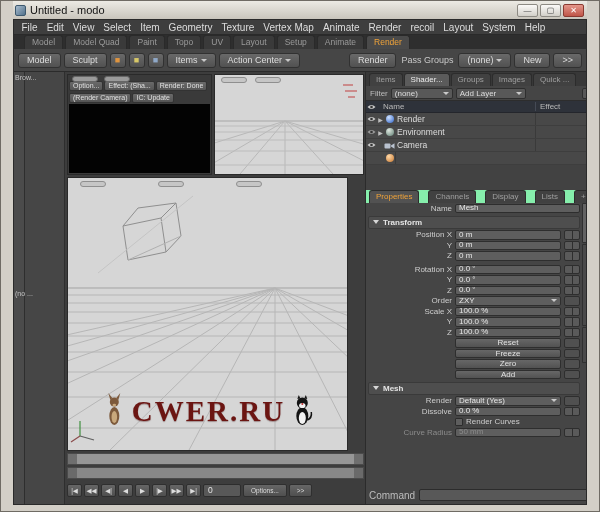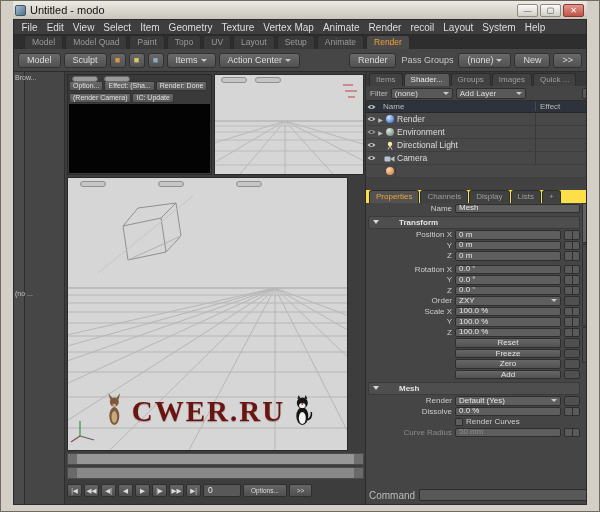--- a/index.html
+++ b/index.html
@@ -66,31 +66,31 @@
 .lhead .n{flex:1;font-size:8px;color:#b9b9b9;padding-left:6px}
 .lhead .e{width:62px;font-size:8px;color:#b9b9b9;border-left:1px solid #454a55;padding-left:4px}
 .ilist{position:absolute;top:41px;left:0;right:0;height:77px;background:#424242}
 .irow{height:13px;display:flex;align-items:center;background:#484848;border-bottom:1px solid #3e3e3e}
 .irow .g{width:11px;display:flex;justify-content:center}
 .tri{width:7px;font-size:6px;color:#bdbdbd;text-align:center}
 .iico{width:11px;display:flex;justify-content:center;align-items:center}
 .dot{width:8px;height:8px;border-radius:50%}
 .ilbl{flex:1;font-size:8.5px;color:#dedede;padding-left:2px;white-space:nowrap;overflow:hidden}
 .ieff{width:62px;height:100%;border-left:1px solid #3a3a3a}
-.proptabs{position:absolute;top:118px;left:0;right:0;height:13px;background:#fde047;display:flex;align-items:flex-end;gap:1px;padding:0 3px}
+.proptabs{position:absolute;top:118px;left:0;right:0;height:13px;background:#86efac;display:flex;align-items:flex-end;gap:9px;padding:0 3px}
 .proptabs .ptab.activeo{background:#525252;color:#f0a339}
 
 .props{position:absolute;top:131px;left:2px;right:17px;display:flex;flex-direction:column}
 .prow{height:10.5px;display:flex;align-items:center;gap:3px}
 .plabel{width:84px;text-align:right;font-size:8px;color:#cdcdcd;white-space:nowrap;overflow:hidden;flex:0 0 auto}
 .pfield{flex:1;height:9.5px;background:#5e5e5e;border:1px solid #2e2e2e;border-radius:2px;color:#e6e6e6;font-size:8px;line-height:8px;padding:0 3px;white-space:nowrap;overflow:hidden;display:flex;align-items:center}
 .pfield .pv{flex:1;overflow:hidden;white-space:nowrap}
 .chb{width:16px;height:9.5px;border:1px solid #2e2e2e;border-radius:2px;flex:0 0 auto;background:linear-gradient(90deg,#5a5a5a 0 7px,#2e2e2e 7px 8px,#5a5a5a 8px)}
 .sq16{width:16px;height:9.5px;border:1px solid #2e2e2e;border-radius:2px;background:#505050;flex:0 0 auto}
-.sec{height:13px;display:flex;align-items:center;gap:20px;background:#4e4e4e;border:1px solid #3a3a3a;border-radius:2px;margin:2px 0 1px;padding:0 4px}
+.sec{height:13px;display:flex;align-items:center;gap:4px;background:#4e4e4e;border:1px solid #3a3a3a;border-radius:2px;margin:2px 0 1px;padding:0 4px}
 .seca{width:0;height:0;border-left:3.5px solid transparent;border-right:3.5px solid transparent;border-top:4px solid #d6d6d6}
 .sectxt{font-size:8px;color:#e4e4e4;font-weight:bold}
 .abtn{flex:1;height:9.5px;background:linear-gradient(#676767,#525252);border:1px solid #2e2e2e;border-radius:2px;color:#e2e2e2;font-size:8px;line-height:8px;text-align:center}
 .cb{width:8px;height:8px;background:#5e5e5e;border:1px solid #2c2c2c;border-radius:1px;flex:0 0 auto}
 .cbl{font-size:8px;color:#cdcdcd;flex:1}
 .dis .plabel,.dis .pfield{color:#8c8c8c}
 .gap3{height:3px}
 
 .sidetabs{position:absolute;top:131px;right:1px;width:14px;display:flex;flex-direction:column;gap:1px}
 .stab{writing-mode:vertical-rl;font-size:8px;color:#9a9a9a;background:#4a4a4a;border:1px solid #303030;border-radius:0 3px 3px 0;padding:4px 0;text-align:center;letter-spacing:.5px}
@@ -374,37 +374,20 @@
           </div>
           <div class="irow">
             <span class="g">
                 <svg viewBox="0 0 9 6" width="9" height="6">
                   <path d="M0.5 3 Q4.5 -0.8 8.5 3 Q4.5 6.8 0.5 3Z" fill="#c9c9c9"></path>
                   <circle cx="4.5" cy="3" r="1.3" fill="#333"></circle>
                 </svg>
               </span>
             <span class="tri"></span>
             <span class="iico">
-                <svg width="10" height="9" viewBox="0 0 10 9">
-                  <circle cx="5" cy="3" r="2.2" fill="#ffe9a0"></circle>
-                  <path d="M5 5 L3 8.5 M5 5 L7 8.5" stroke="#cfcfcf" stroke-width="1"></path>
-                </svg>
-              </span>
-            <span class="ilbl">Directional Light</span>
-            <span class="ieff"></span>
-          </div>
-          <div class="irow">
-            <span class="g">
-                <svg viewBox="0 0 9 6" width="9" height="6">
-                  <path d="M0.5 3 Q4.5 -0.8 8.5 3 Q4.5 6.8 0.5 3Z" fill="#c9c9c9"></path>
-                  <circle cx="4.5" cy="3" r="1.3" fill="#333"></circle>
-                </svg>
-              </span>
-            <span class="tri"></span>
-            <span class="iico">
                 <svg width="11" height="7" viewBox="0 0 11 7">
                   <rect x="0.5" y="1.5" width="6" height="5" rx="1" fill="#b9c2cf"></rect>
                   <path d="M7 3.5 L10.5 1.2 V6.8 L7 4.5Z" fill="#b9c2cf"></path>
                 </svg>
               </span>
             <span class="ilbl">Camera</span>
             <span class="ieff"></span>
           </div>
           <div class="irow">
             <span class="g"></span>

